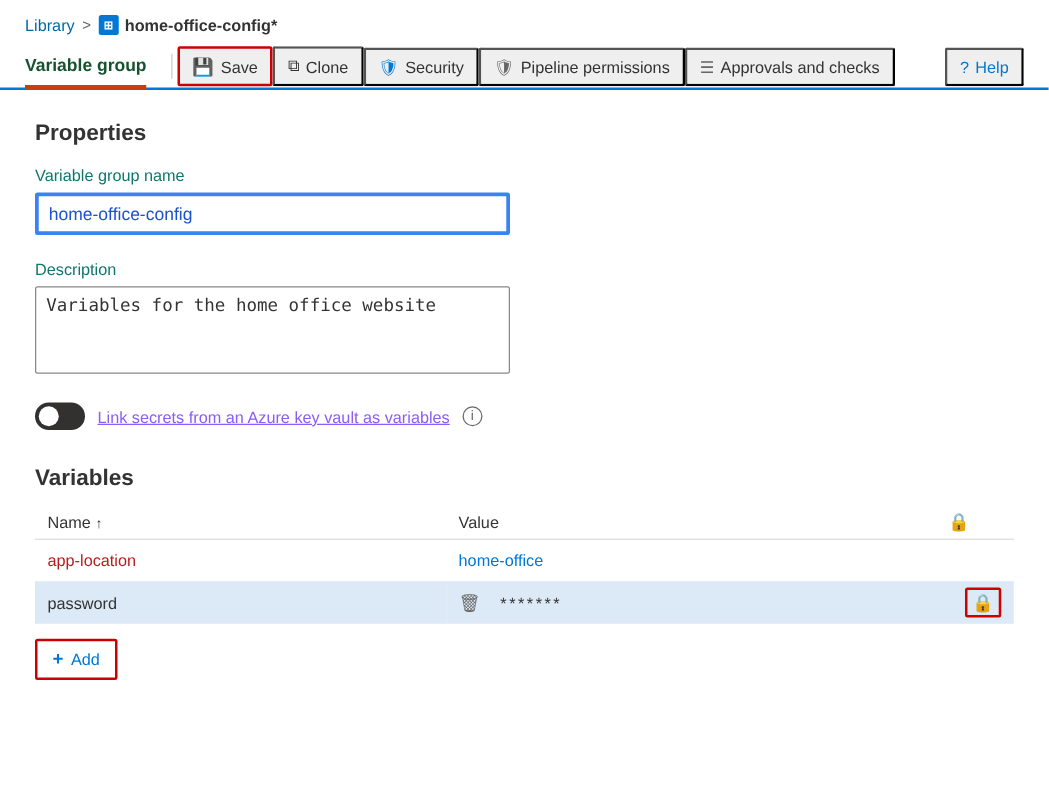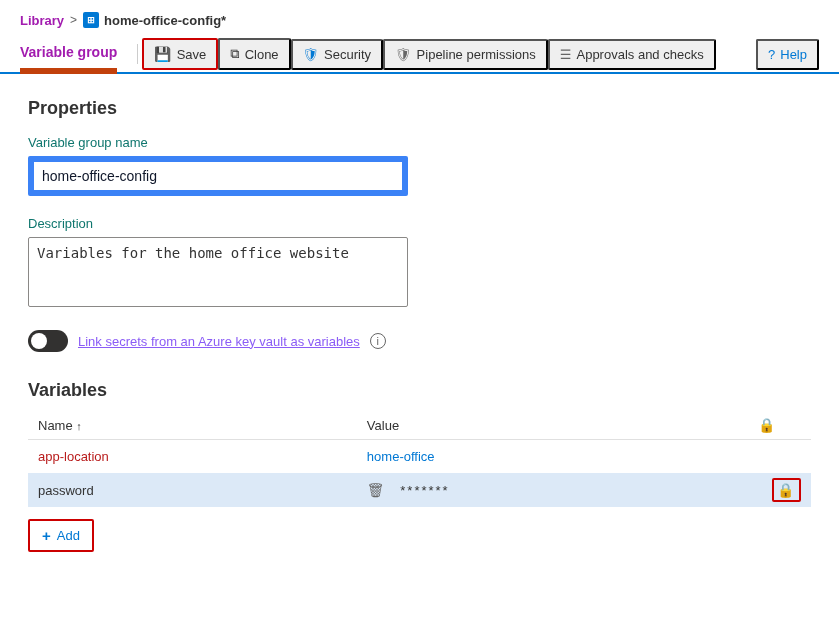--- a/index.html
+++ b/index.html
@@ -44,23 +44,23 @@
     .toolbar {
       display: flex;
       align-items: center;
       padding: 0 20px;
       border-bottom: 2px solid #0078d4;
       gap: 0;
     }
     .toolbar-tab-active {
       font-size: 14px;
       font-weight: 600;
-      color: #a21caf;
+      color: #14532d;
       padding: 8px 0;
-      border-bottom: 6px solid #c2410c;
+      border-bottom: 4px solid #c2410c;
       margin-bottom: -2px;
       margin-right: 16px;
     }
     .toolbar-divider {
       width: 1px;
       height: 20px;
       background: #ccc;
       margin: 0 4px;
     }
     .toolbar-btn {
@@ -101,25 +101,25 @@
       margin-bottom: 16px;
       color: #333;
     }
     .field-label {
       font-size: 13px;
       color: #0f766e;
       margin-bottom: 6px;
     }
     .text-input {
       width: 380px;
-      border: 6px solid #3b82f6;
+      border: 3px solid #3b82f6;
       border-radius: 2px;
       padding: 6px 8px;
       font-size: 14px;
-      color: #0f172a;
+      color: #1d4ed8;
       outline: none;
     }
     .textarea-input {
       width: 380px;
       height: 70px;
       border: 1px solid #8a8886;
       border-radius: 2px;
       padding: 6px 8px;
       font-size: 14px;
       color: #333;
@@ -230,21 +230,21 @@
       font-size: 13px;
       cursor: pointer;
       background: white;
     }
     .add-icon { font-weight: 700; font-size: 15px; }
   </style>
 </head>
 <body>
 
 <div class="breadcrumb">
-  <a href="#" style="color:#a21caf;text-decoration:none;font-weight:bold;">Library</a>
+  <a href="#" style="color:#0369a1;text-decoration:none;">Library</a>
   <span class="breadcrumb-separator">&gt;</span>
   <span class="breadcrumb-current">
     <span class="icon-box">⊞</span>
     <span>home-office-config*</span>
   </span>
 </div>
 
 <div class="toolbar">
   <span class="toolbar-tab-active">Variable group</span>
   <div class="toolbar-divider"></div>

